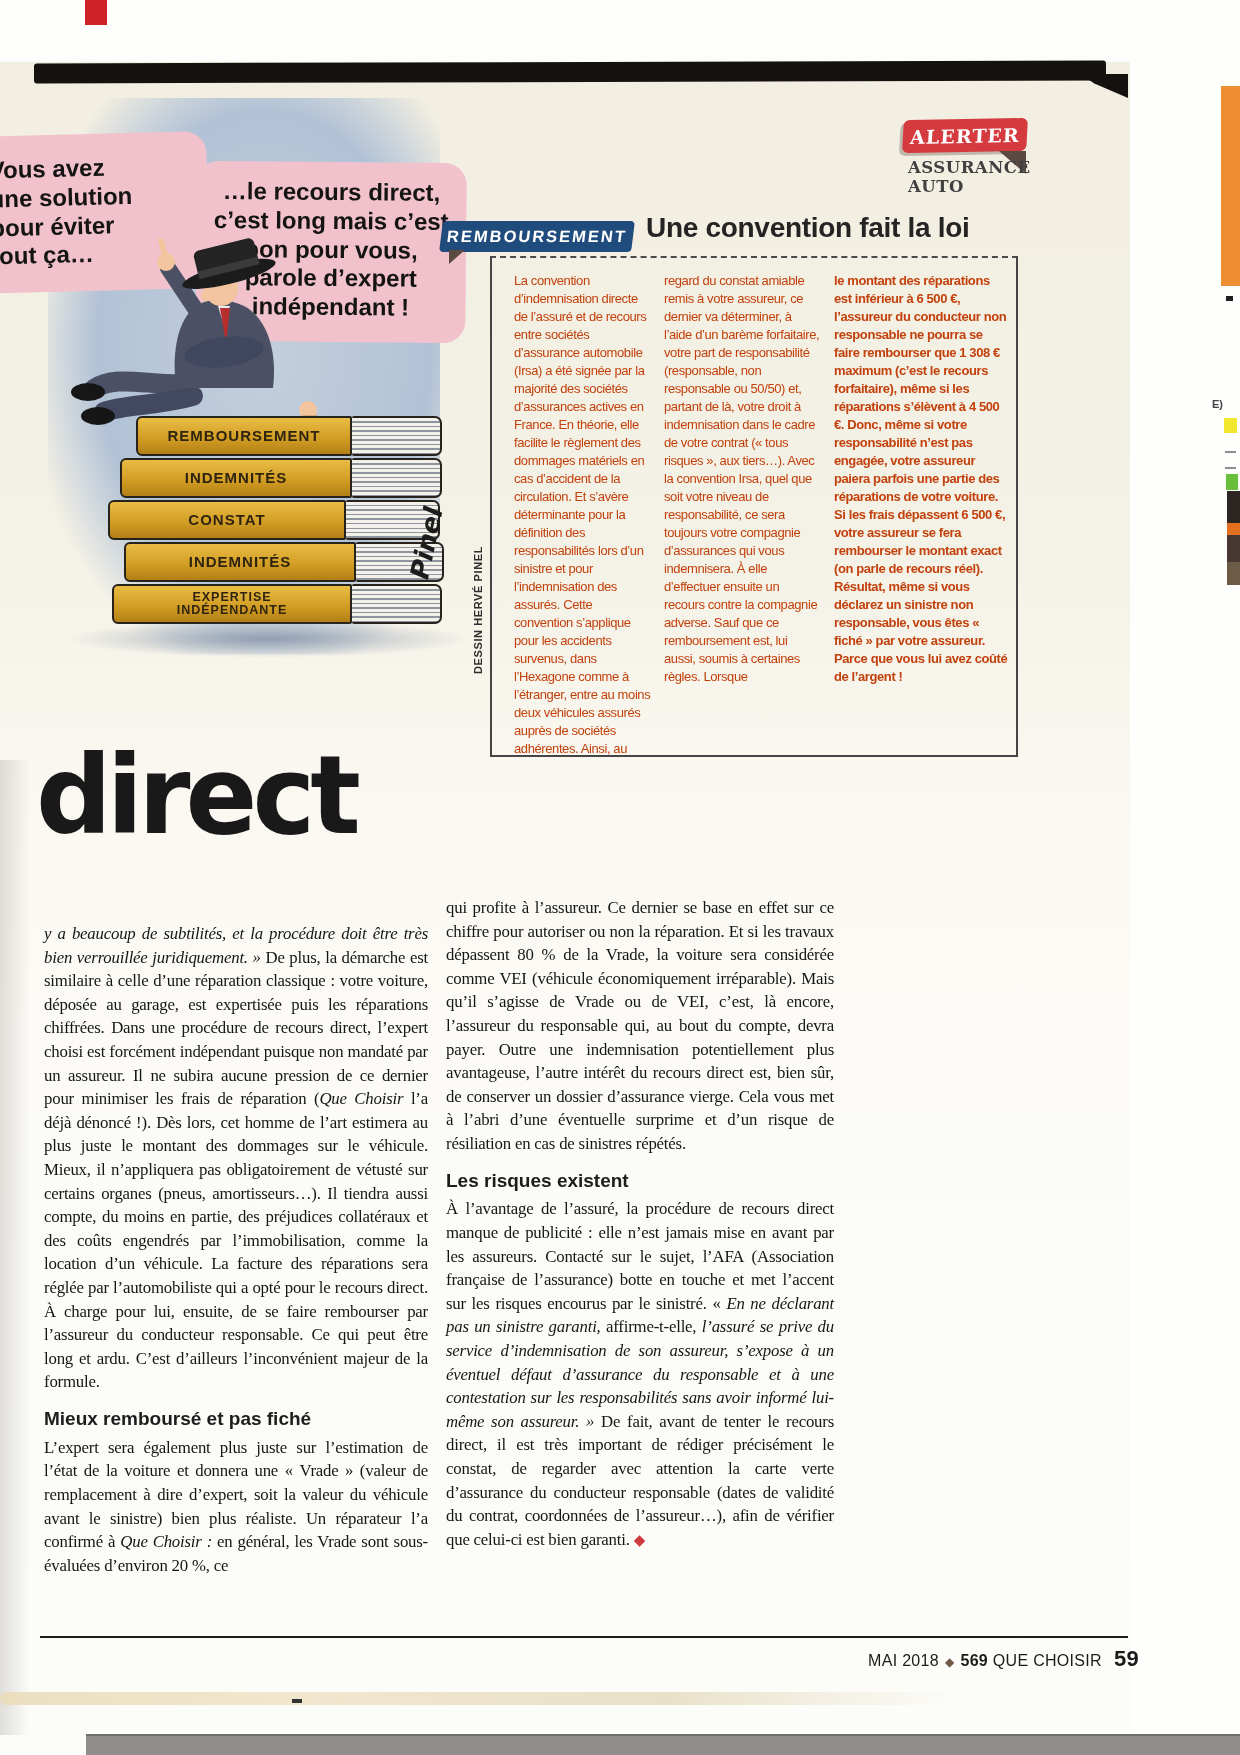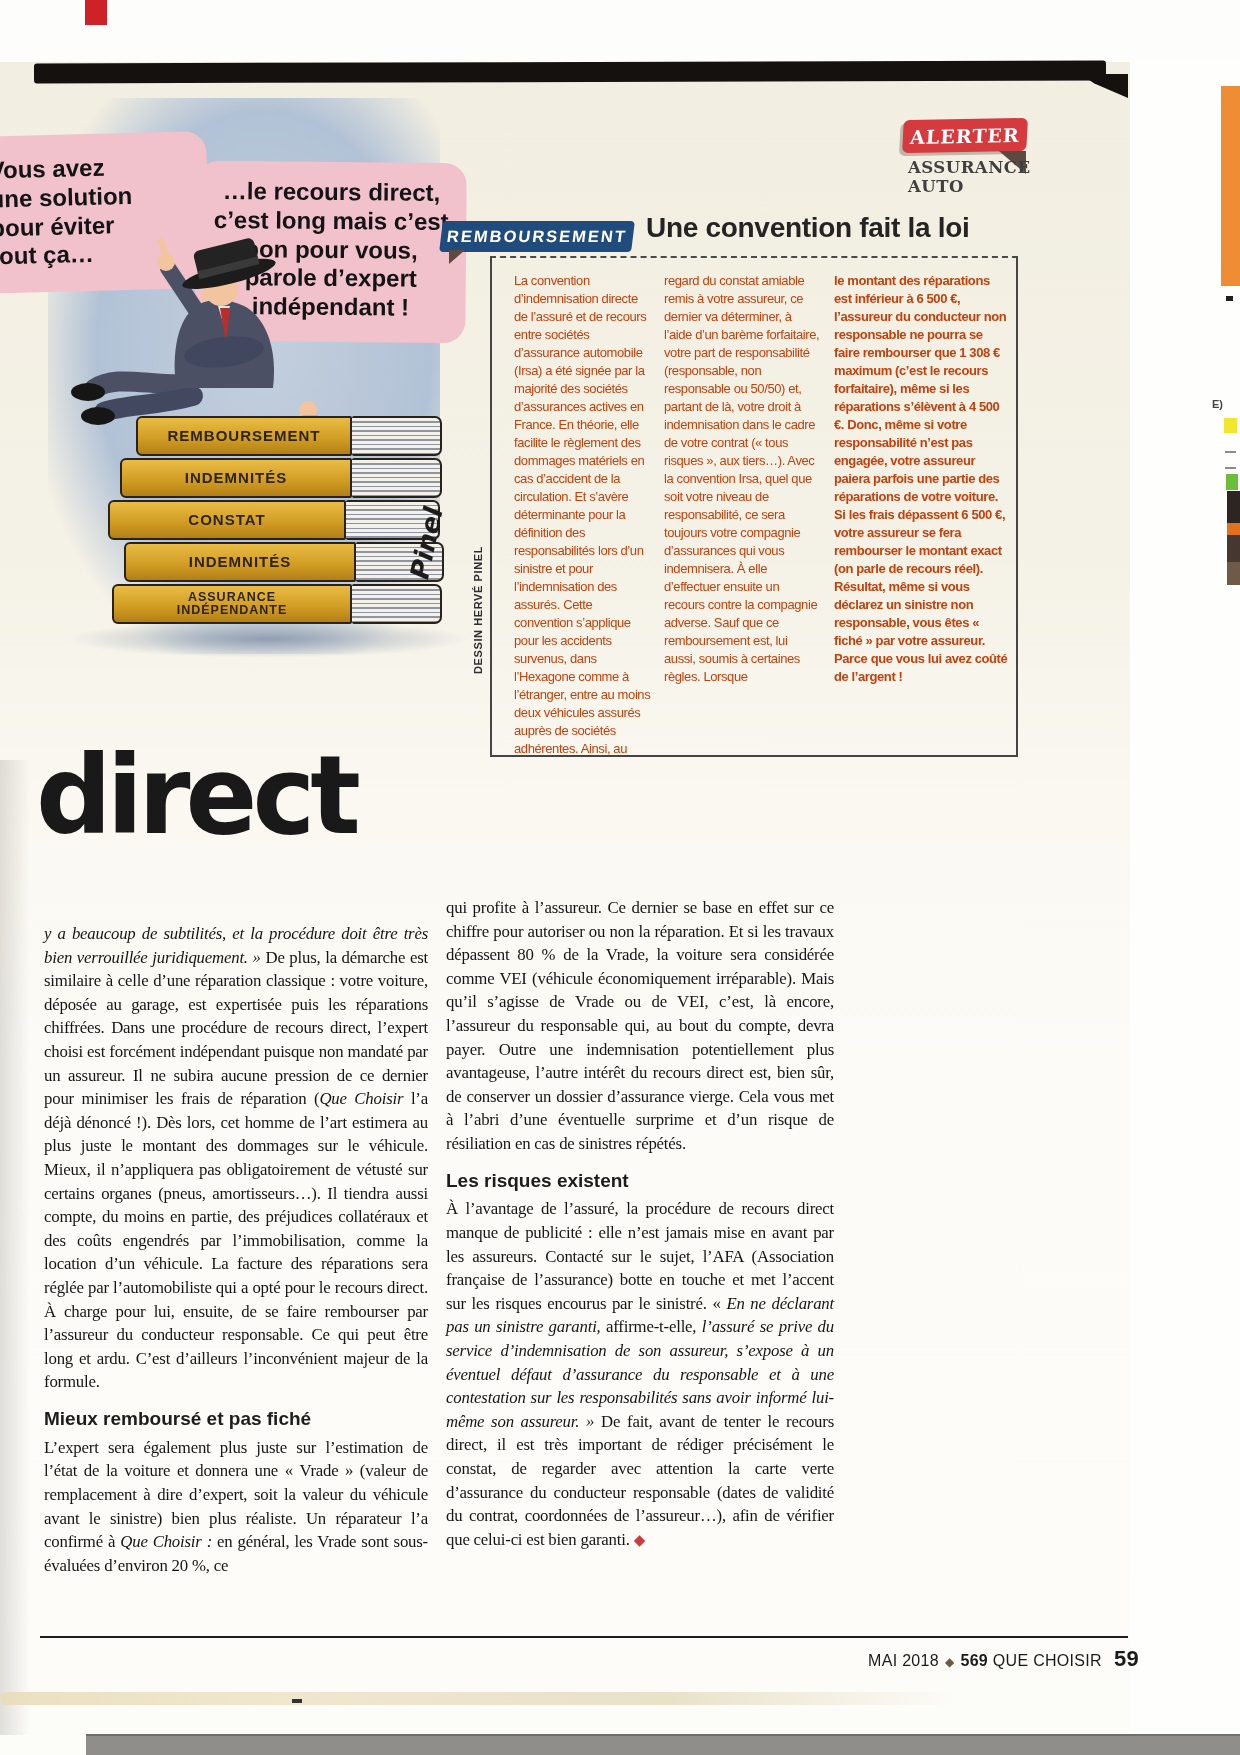--- a/index.html
+++ b/index.html
@@ -164,21 +164,21 @@
     </div>
     <div class="book">
       <div class="spine">CONSTAT</div>
       <div class="pages"></div>
     </div>
     <div class="book">
       <div class="spine">INDEMNITÉS</div>
       <div class="pages"></div>
     </div>
     <div class="book">
-      <div class="spine">ASSURANCE
+      <div class="spine">EXPERTISE
 INDÉPENDANTE</div>
       <div class="pages"></div>
     </div>
   </div>
   <div class="abs book-shadow"></div>
   <div class="abs signature">Pinel</div>
   <div class="abs credit">DESSIN HERVÉ PINEL</div>
 
   <div class="abs kicker">
     <span>REMBOURSEMENT</span>

